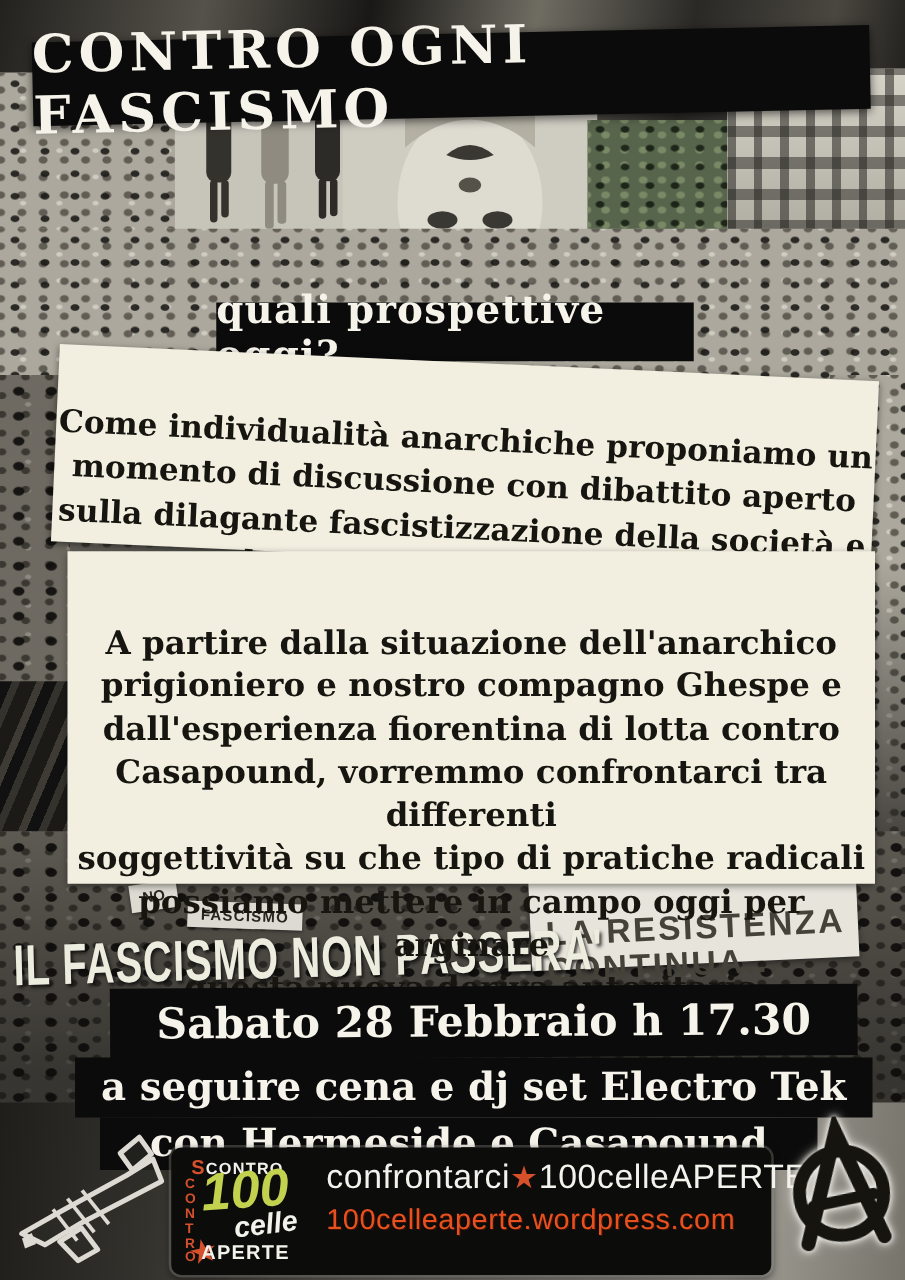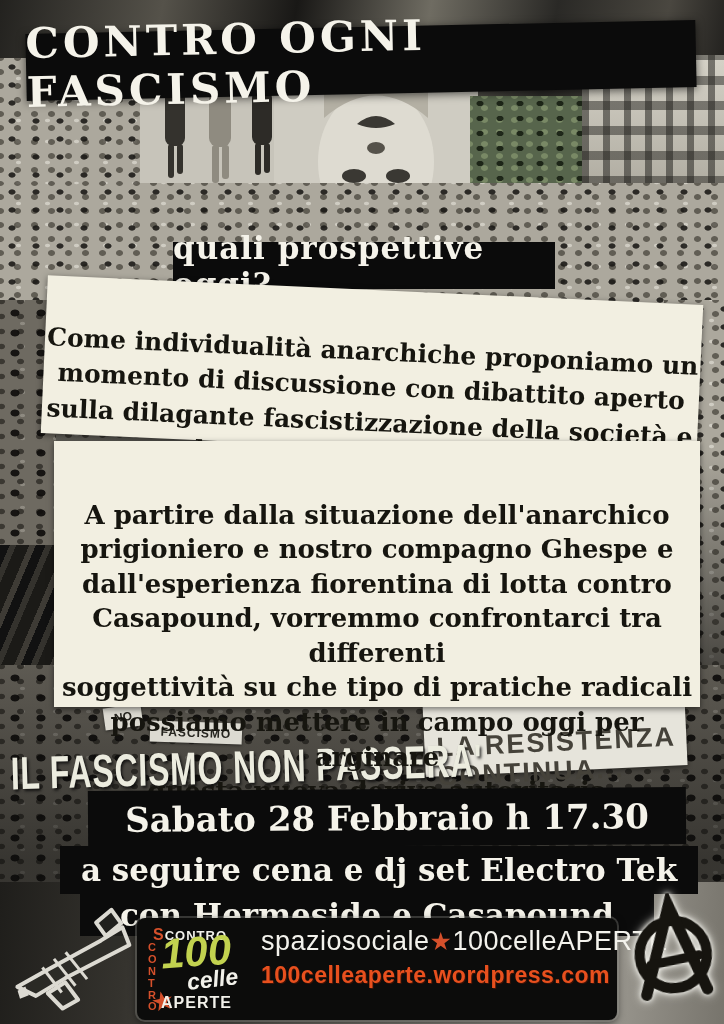--- a/index.html
+++ b/index.html
@@ -62,21 +62,21 @@
   
   #footer-box{left:137px;top:918px;width:480px;height:102px;background:#0c0c0b;border-radius:8px;
     box-shadow:0 0 0 2px rgba(190,190,185,.25),0 3px 8px rgba(0,0,0,.6);}
   #logo{left:6px;top:2px;width:118px;height:98px;color:#f2f1ea;}
   #logo .vert{display:inline-block;width:1.1ch;word-wrap:break-word;line-height:1.08;
     font-size:11px;font-weight:bold;color:#d5502b;}
   #footer-text{left:124px;top:8px;width:350px;color:#f3f2ec;}
   #site-line1{font-size:27px;letter-spacing:.5px;}
   #site-line1 .star{color:#d5502b;font-size:25px;}
   #address-line{font-size:19px;letter-spacing:2px;margin-top:4px;color:#e9e8e1;}
-  #website-line{font-size:23px;font-weight:bold;color:#e8501e;margin-top:5px;letter-spacing:.5px;
+  #website-line{font-size:23px;font-weight:normal;color:#e8501e;margin-top:5px;letter-spacing:.5px;
     text-shadow:1px 1px 0 #3c1206;}
   #anarchy{left:622px;top:893px;width:102px;height:118px;transform:rotate(-6deg);
     filter:drop-shadow(0 0 2px #f2f2ec) drop-shadow(0 0 4px #eeede6);}
   #stencil{left:2px;top:896px;width:138px;height:126px;transform:rotate(-3deg);}
 </style>
 </head>
 <body>
 
 <div id="poster">
 
@@ -198,21 +198,21 @@
       <div class="abs" style="left:5px;top:22px;">
         <span class="vert">CONTRO</span>
       </div>
       <div class="abs" style="left:18px;top:8px;font-size:42px;font-weight:bold;font-style:italic;color:#c2d24f;transform:rotate(-4deg);">100</div>
       <div class="abs" style="left:44px;top:46px;font-size:23px;font-style:italic;font-weight:bold;transform:rotate(-7deg);">celle</div>
       <div class="abs" style="left:8px;top:66px;font-size:26px;color:#d5502b;transform:rotate(-12deg);">★</div>
       <div class="abs" style="left:18px;top:74px;font-size:16px;font-weight:bold;letter-spacing:1px;">APERTE</div>
     </div>
     <div id="footer-text" class="abs sans">
       <div id="site-line1">
-        <span>spaziosociale</span><span class="star">★</span><span>100celleAPERTE</span>
+        <span>confrontarci</span><span class="star">★</span><span>100celleAPERTE</span>
       </div>
       <div id="website-line">100celleaperte.wordpress.com</div>
     </div>
   </div>
 
   <div id="anarchy" class="abs">
     <svg width="102" height="118" viewBox="0 0 100 115">
       <g stroke="#16140f" fill="none" stroke-linecap="round">
         <circle cx="50" cy="60" r="33" stroke-width="10"></circle>
         <path d="M20 97 L50 12 L80 97" stroke-width="11"></path>

